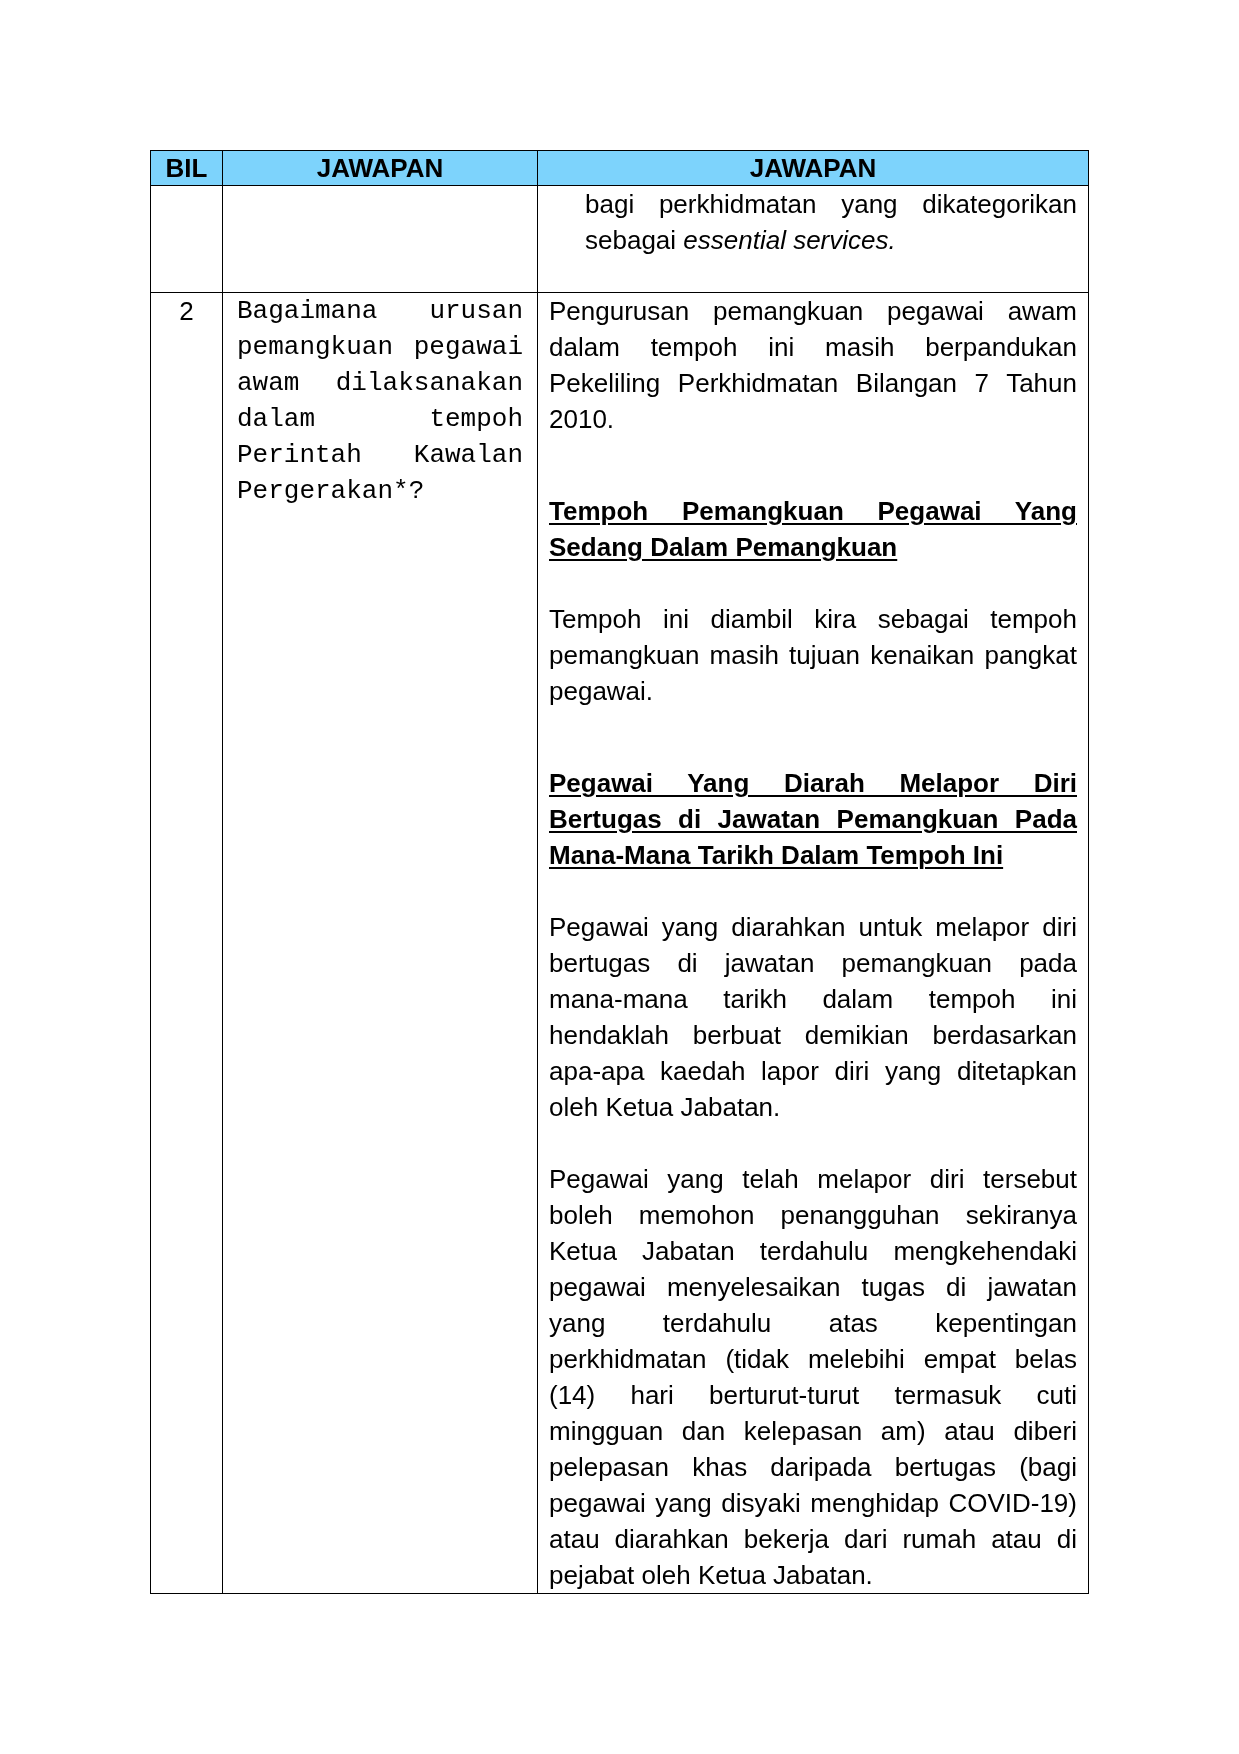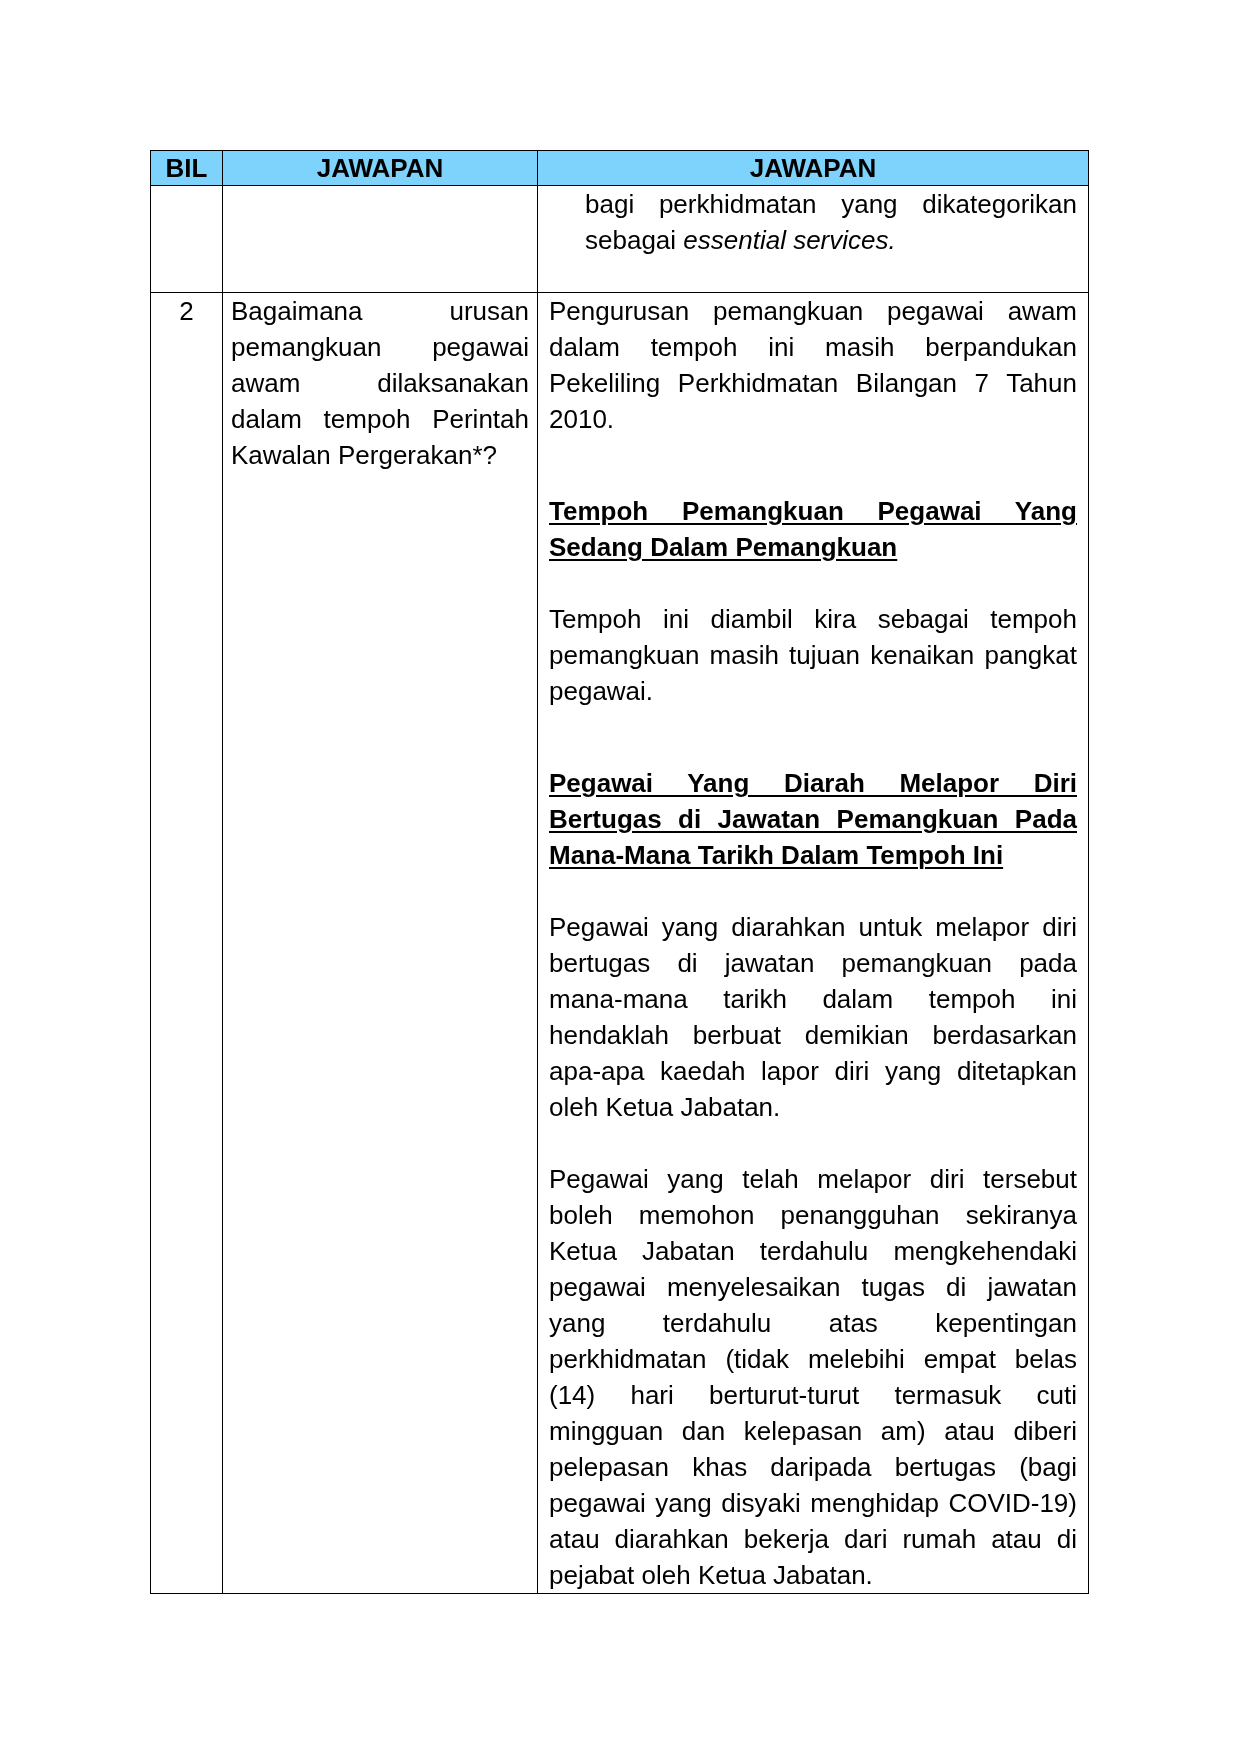--- a/index.html
+++ b/index.html
@@ -38,22 +38,23 @@
     }
     .col-bil { width: 72px; }
     .col-soalan { width: 315px; }
     .col-jawapan { width: 551px; }
 
     td.bil {
       text-align: center;
       padding: 0;
     }
     td.soalan {
-      padding: 0 8px;
+      padding: 0 14px;
       text-align: justify;
+      font-family: Liberation Mono, monospace;
     }
     td.jawapan {
       padding: 16px 11px 0 11px;
       text-align: justify;
     }
     .row-1 td { height: 106px; }
     .row-1 td.jawapan { padding-left: 47px; padding-top: 0; }
     .row-2 td { height: 1254px; }
     .row-2 td.bil, .row-2 td.soalan, .row-2 td.jawapan { padding-top: 0; }
 

